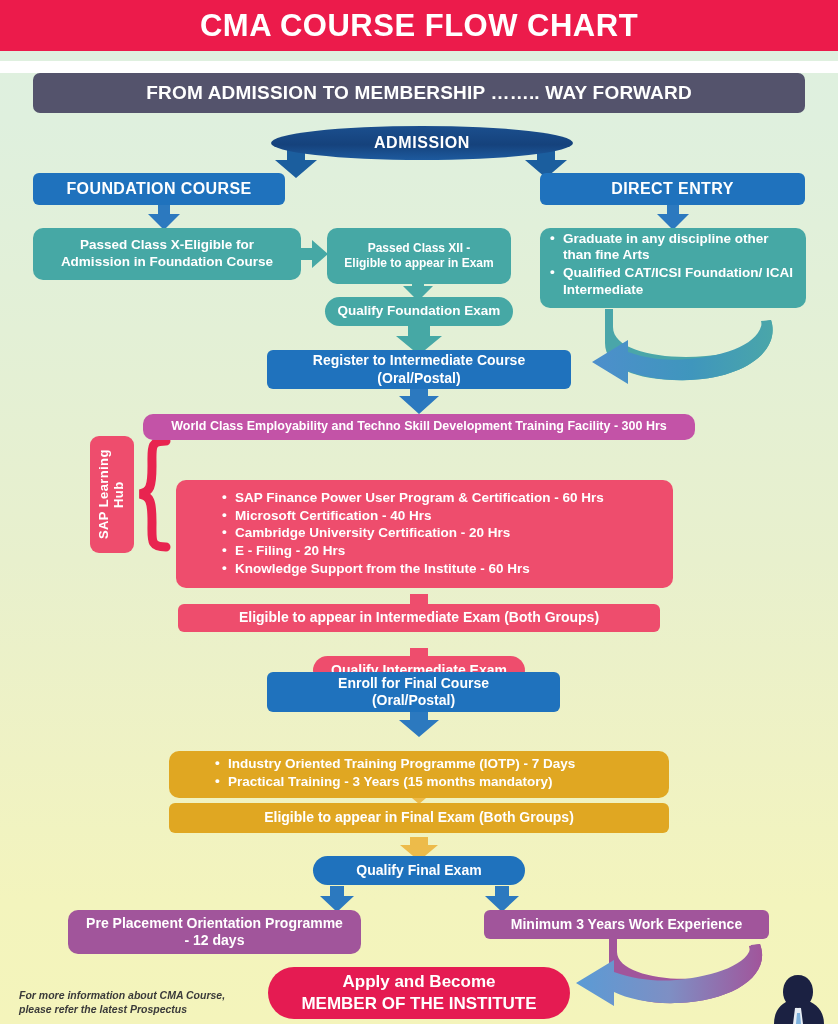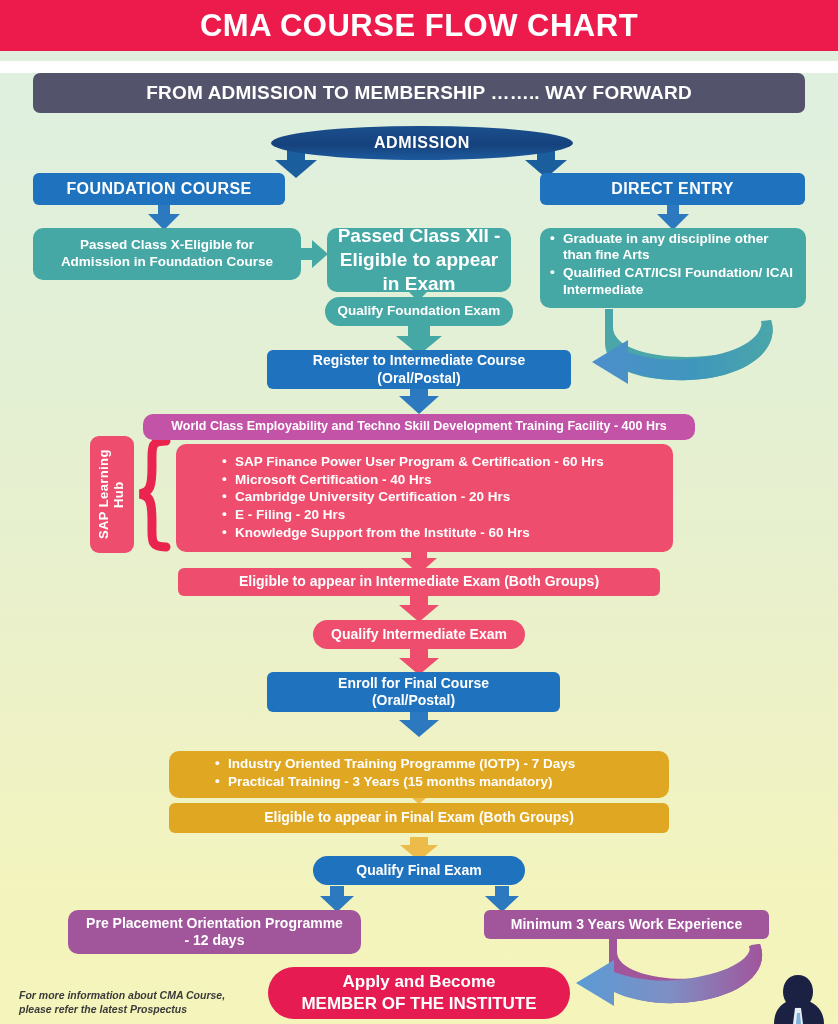--- a/index.html
+++ b/index.html
@@ -74,21 +74,21 @@
   }
   .node.left-align {
     justify-content: flex-start;
     text-align: left;
     align-items: flex-end;
   }
 
   .c-blue      { background: #1f72bd; }
   .c-teal      { background: #46a8a5; }
   .c-magenta   { background: #c353a7; }
-  .c-pink      { background: #ee4d6d; }
+  .c-pink      { background: #ee4d6d; margin-top: 36px; }
   .c-gold      { background: #e0a722; }
   .c-purple    { background: #a1559b; }
   .c-crimson   { background: #e51b52; }
 
   .r6  { border-radius: 6px; }
   .r10 { border-radius: 10px; }
   .r26 { border-radius: 26px; }
   .pill { border-radius: 999px; }
 
   
@@ -299,21 +299,21 @@
 
   <div class="node c-blue r6" style="left:540px; top:173px; width:265px; height:32px; font-size:16px; letter-spacing:0.4px;">
     <span>DIRECT ENTRY</span>
   </div>
 
   <div class="node c-teal r10" style="left:33px; top:228px; width:268px; height:52px; font-size:13.5px; white-space:pre-line;">
     <span>Passed Class X-Eligible for
 Admission in Foundation Course</span>
   </div>
 
-  <div class="node c-teal r10" style="left:327px; top:228px; width:184px; height:64px; font-size:19px; white-space:pre-line;">
+  <div class="node c-teal r10" style="left:327px; top:228px; width:184px; height:56px; font-size:12px; white-space:pre-line;">
     <span>Passed Class XII -
 Eligible to appear in Exam</span>
   </div>
 
   <div class="node c-teal r10 left-align" style="left:540px; top:228px; width:266px; height:80px; font-size:13.5px; padding:8px 10px 8px 8px;">
     <ul class="blist">
       <li>Graduate in any discipline other than fine Arts</li>
       <li>Qualified CAT/ICSI Foundation/ ICAI Intermediate</li>
     </ul>
   </div>
@@ -321,21 +321,21 @@
   <div class="node c-teal pill" style="left:325px; top:297px; width:188px; height:29px; font-size:13.5px;">
     <span>Qualify Foundation Exam</span>
   </div>
 
   <div class="node c-blue r6" style="left:267px; top:350px; width:304px; height:39px; font-size:14px; white-space:pre-line;">
     <span>Register to Intermediate Course
 (Oral/Postal)</span>
   </div>
 
   <div class="node c-magenta r10" style="left:143px; top:414px; width:552px; height:26px; font-size:12.5px;">
-    <span>World Class Employability and Techno Skill Development Training Facility - 400 Hrs</span>
+    <span>World Class Employability and Techno Skill Development Training Facility - 300 Hrs</span>
   </div>
 
   <div class="vlabel" style="left:90px; top:436px; width:44px; height:117px;">
     <span class="txt">SAP Learning
 Hub</span>
   </div>
 
   <div class="node c-pink r10 left-align" style="left:176px; top:444px; width:497px; height:108px; font-size:13.5px; padding:9px 10px 9px 44px;">
     <ul class="blist">
       <li>SAP Finance Power User Program &amp; Certification - 60 Hrs</li>

